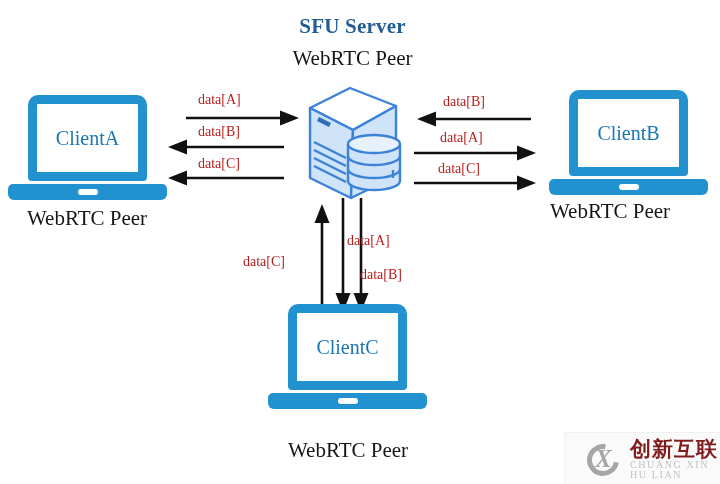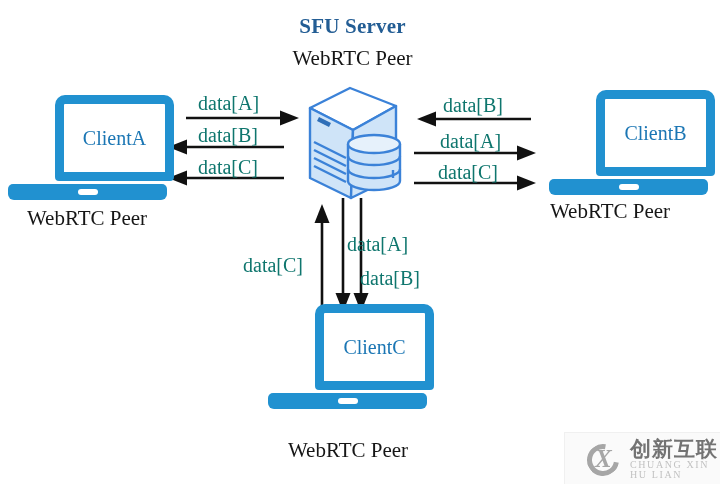--- a/index.html
+++ b/index.html
@@ -14,37 +14,37 @@
   }
   .diagram-subtitle{
     position:absolute;left:255px;top:46px;width:195px;text-align:center;
     font-size:21px;color:#161616;
   }
   
   .laptop{position:absolute;width:159px;height:105px;}
   .laptop .screen{
     position:absolute;left:20px;top:0;width:101px;height:68px;
     border:9px solid #2191d0;border-radius:10px 10px 4px 4px;background:#ffffff;
-    display:flex;align-items:center;justify-content:center;margin-left:27px;
+    display:flex;align-items:center;justify-content:center;
   }
   .laptop .client-label{font-size:20px;color:#1b76b4;}
   .laptop .base{
     position:absolute;left:0;top:89px;width:159px;height:16px;
     background:#2191d0;border-radius:5px 5px 6px 6px;
   }
   .laptop .notch{
     position:absolute;left:50%;top:5px;width:20px;height:6px;margin-left:-10px;
     background:#ffffff;border-radius:3px;display:block;
   }
   .caption{
     position:absolute;text-align:center;font-size:21px;color:#161616;width:160px;
   }
   
   .edge-label{
-    position:absolute;font-size:20px;color:#0f766e;white-space:nowrap;text-align:center;
+    position:absolute;font-size:14px;color:#b91c1c;white-space:nowrap;text-align:center;
   }
   
   .arrow-layer,.server-icon{position:absolute;}
   .arrow-layer{left:0;top:0;}
   
   .watermark{
     position:absolute;right:0;bottom:0;width:156px;height:52px;
     background:#fafafa;border-left:1px solid #f0f0f0;border-top:1px solid #f0f0f0;
     display:flex;align-items:center;justify-content:flex-start;padding-left:22px;
     box-sizing:border-box;
@@ -52,21 +52,21 @@
   .wm-logo{position:relative;width:34px;height:34px;flex:0 0 34px;margin-right:9px;}
   .wm-ring{
     position:absolute;left:0;top:2px;width:22px;height:22px;
     border:5px solid #a6a6a6;border-right-color:transparent;border-radius:50%;
     transform:rotate(-35deg);display:block;
   }
   .wm-x{
     position:absolute;left:8px;top:1px;font-size:25px;font-weight:bold;font-style:italic;
     color:#a6a6a6;line-height:32px;display:block;
   }
-  .wm-brand{font-size:21px;font-weight:bold;color:#737373;letter-spacing:1px;line-height:22px;}
+  .wm-brand{font-size:21px;font-weight:bold;color:#7f1d1d;letter-spacing:1px;line-height:22px;}
   .wm-sub{font-size:10px;color:#c2c2c2;letter-spacing:1.6px;line-height:10px;}
 </style>
 </head>
 <body>
 
 <div class="stage">
 
   <div class="diagram-title">SFU Server</div>
   <div class="diagram-subtitle">WebRTC Peer</div>
 

